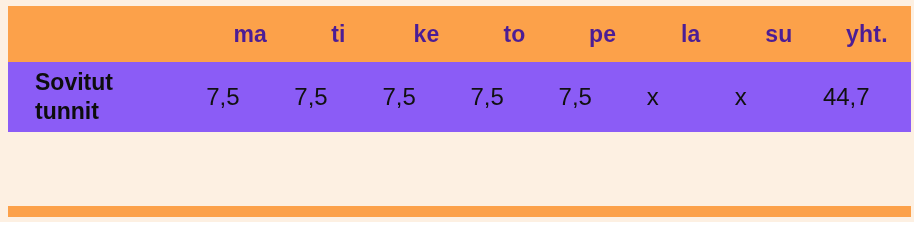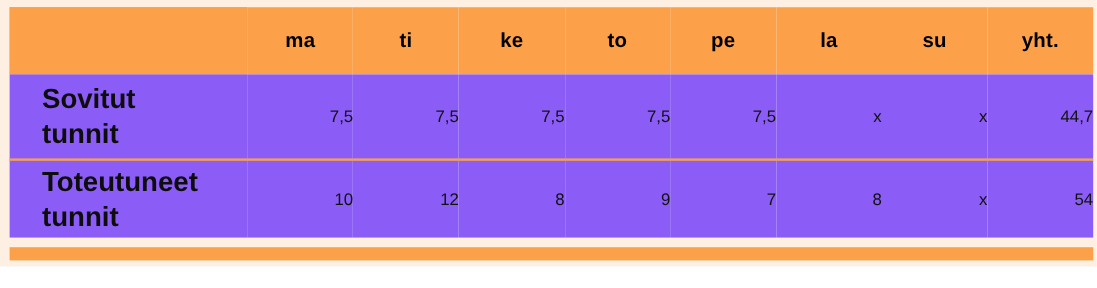--- a/index.html
+++ b/index.html
@@ -37,22 +37,22 @@
   .hours-table col.day-col   { width: 88px; }
 
   
   thead tr {
     background: #fca14a;
   }
   thead th {
     height: 56px;
     padding: 0;
     margin: 0;
-    color: #000000;
-    font-size: 17px;
+    color: #4c1d95;
+    font-size: 23px;
     font-weight: bold;
     text-align: center;
     vertical-align: middle;
     letter-spacing: 0.2px;
   }
   thead th.corner-head {
     background: #fca14a;
   }
 
   
@@ -66,23 +66,23 @@
     height: 64px;
   }
   tbody tr.row-bottom td {
     border-top: 2px solid #f5a24e;
   }
 
   tbody td {
     padding: 0;
     margin: 0;
     vertical-align: middle;
-    text-align: right;
+    text-align: left;
     color: #111111;
-    font-size: 14px;
+    font-size: 24px;
   }
 
   td.row-label {
     text-align: left;
     padding-left: 27px;
     font-weight: bold;
     font-size: 23px;
     line-height: 1.24;
     color: #0d0d0d;
   }
@@ -142,32 +142,18 @@
         <td>7,5</td>
         <td>7,5</td>
         <td>7,5</td>
         <td>7,5</td>
         <td>7,5</td>
         <td>x</td>
         <td>x</td>
         <td>44,7</td>
       </tr>
 
-      <tr class="row-bottom">
-        <td class="row-label">
-          <span class="lbl-line">Toteutuneet</span>
-          <span class="lbl-line">tunnit</span>
-        </td>
-        <td>10</td>
-        <td>12</td>
-        <td>8</td>
-        <td>9</td>
-        <td>7</td>
-        <td>8</td>
-        <td>x</td>
-        <td>54</td>
-      </tr>
     </tbody>
   </table>
 
   <div class="bottom-bar"></div>
 
 </div>
 
 </body></html>

